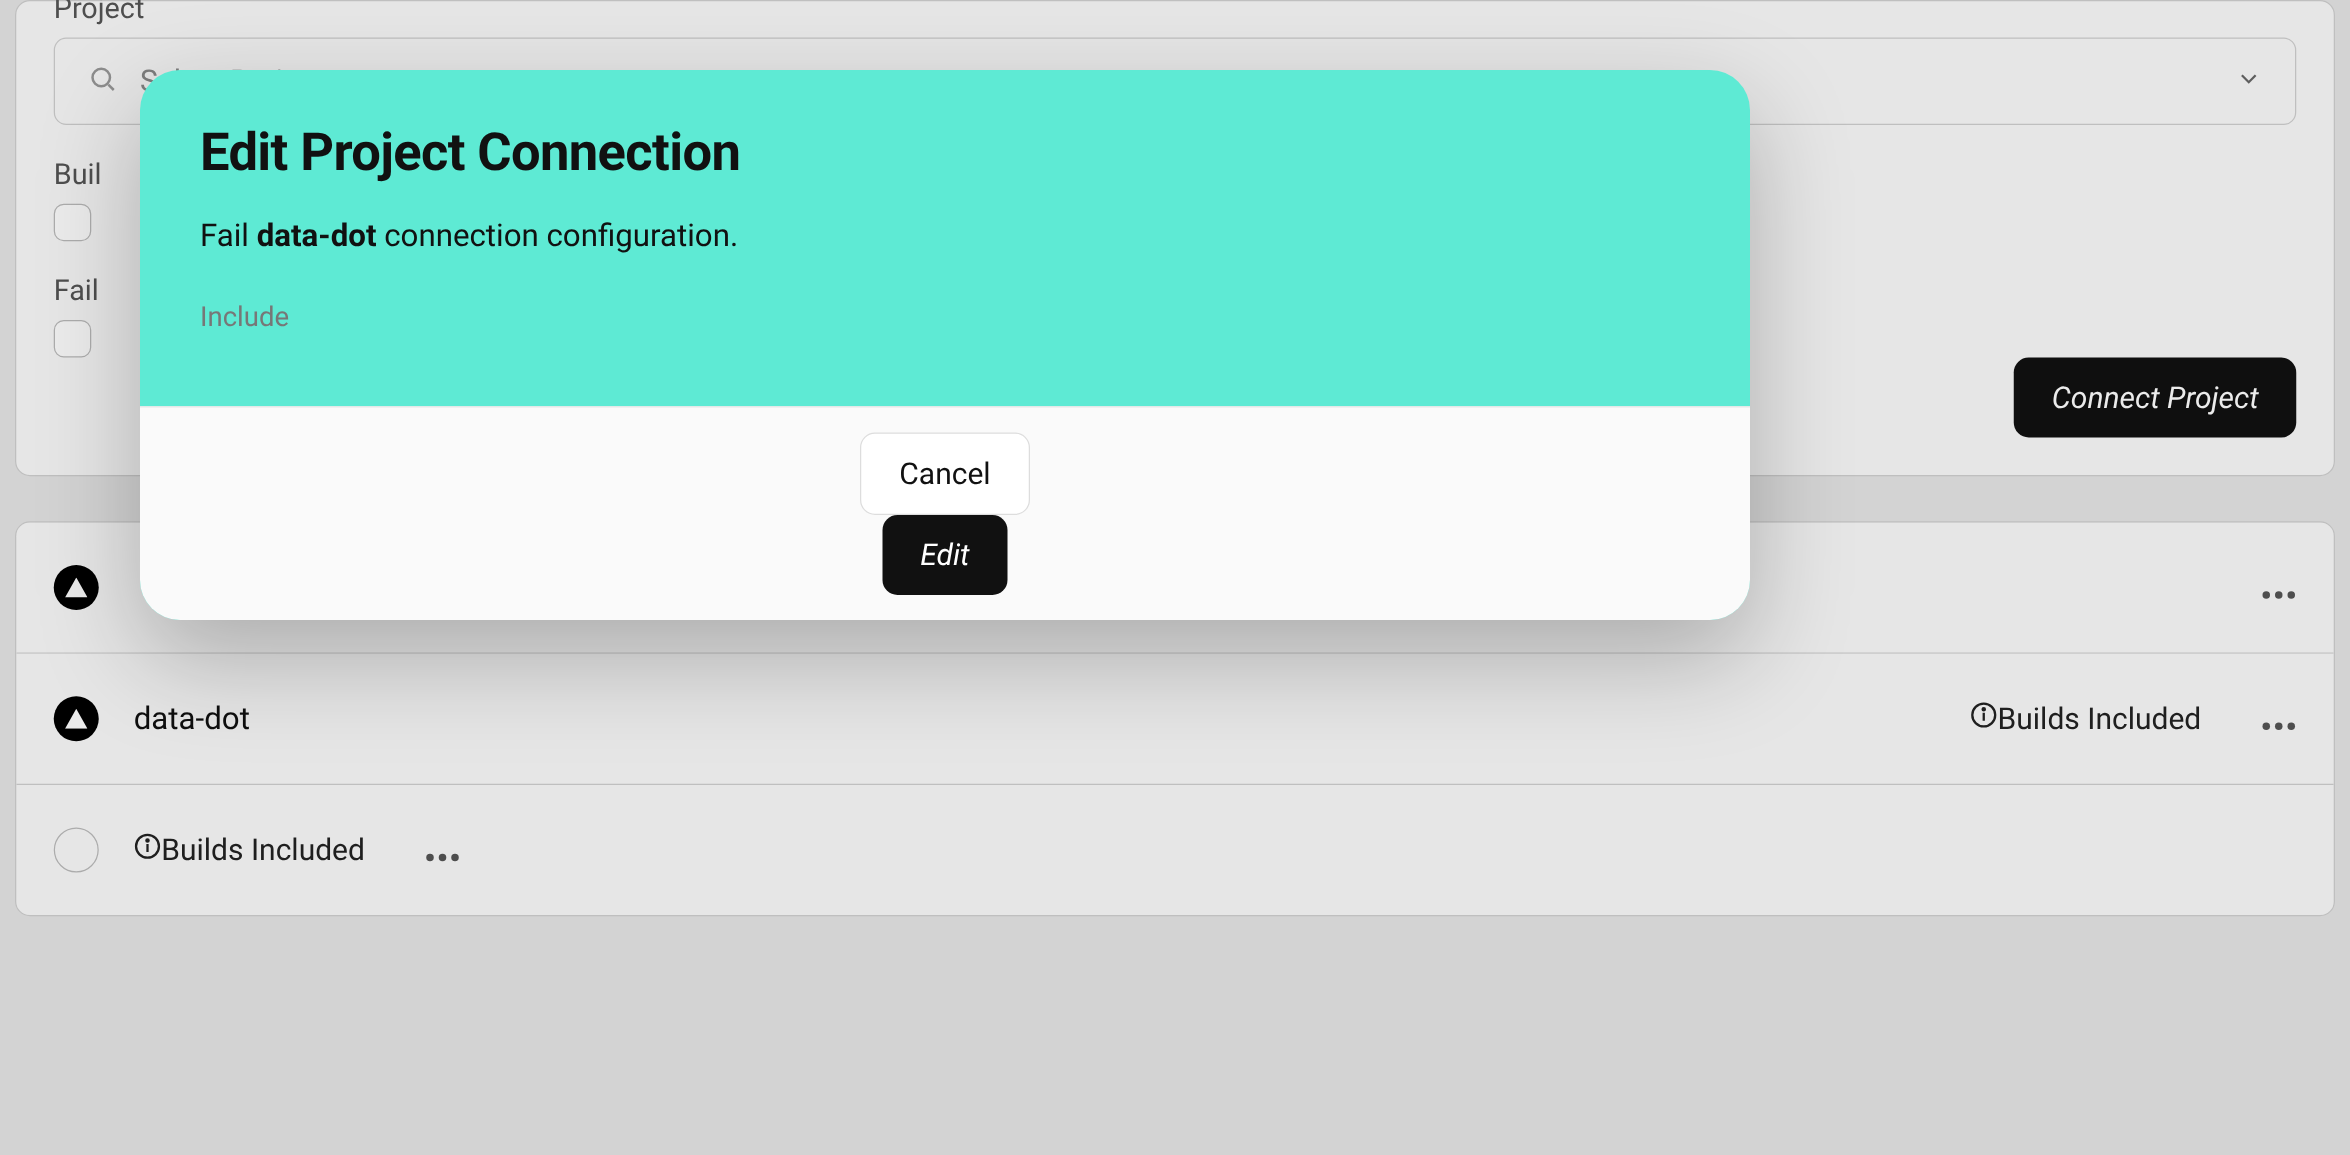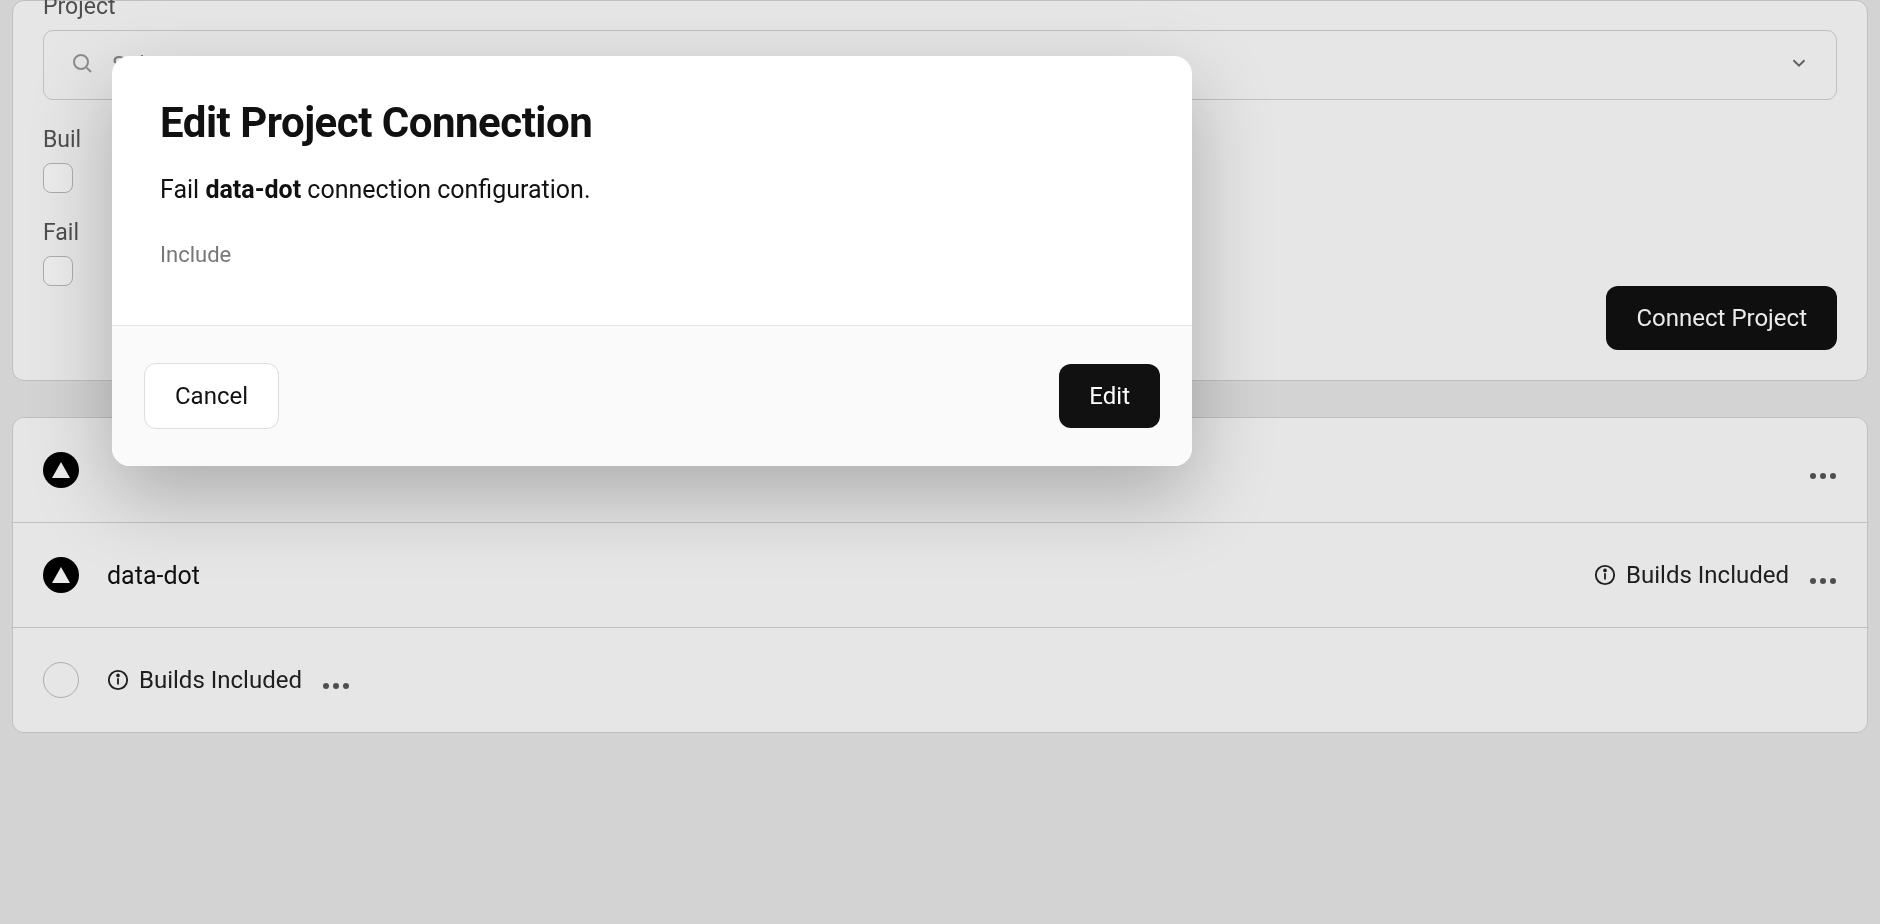--- a/index.html
+++ b/index.html
@@ -63,20 +63,21 @@
       padding: 0 30px 30px 0;
     }
     .btn-primary {
       background: #111;
       color: #fff;
       border: none;
       border-radius: 12px;
       padding: 18px 30px;
       font-size: 24px;
       cursor: pointer;
+      font-style: italic;
     }
     .project-list {
       border: 1px solid #d0d0d0;
       border-radius: 12px;
       overflow: hidden;
     }
     .project-row {
       display: flex;
       align-items: center;
       padding: 34px 30px;
@@ -109,25 +110,24 @@
       margin-right: 28px;
       flex-shrink: 0;
     }
     .project-name {
       font-size: 25px;
       color: #111;
       flex: 1;
     }
     .builds-included {
       display: flex;
-      align-items: center;
-      gap: 10px;
+      align-items: flex-start;
       color: #222;
       font-size: 24px;
-      margin-right: 20px;
+      margin-right: 48px;
     }
     .info-icon {
       display: inline-flex;
     }
     .more-dots {
       color: #555;
       font-size: 28px;
       letter-spacing: 2px;
       cursor: pointer;
     }
@@ -137,23 +137,23 @@
       inset: 0;
       background: rgba(0,0,0,0.08);
       display: flex;
       align-items: flex-start;
       justify-content: flex-start;
     }
     .modal {
       position: absolute;
       top: 56px;
       left: 112px;
-      width: 1080px;
-      background: #ffffff;
-      border-radius: 18px;
+      width: 1288px;
+      background: #5eead4;
+      border-radius: 32px;
       box-shadow: 0 30px 80px rgba(0,0,0,0.25);
       overflow: hidden;
     }
     .modal-body {
       padding: 42px 48px 38px 48px;
     }
     .modal-title {
       font-size: 42px;
       font-weight: 700;
       color: #111;
@@ -190,21 +190,22 @@
     .cb-label {
       font-size: 24px;
       color: #111;
     }
     .modal-footer {
       border-top: 1px solid #e6e6e6;
       background: #fafafa;
       display: flex;
       align-items: center;
       justify-content: space-between;
-      padding: 37px 32px;
+      padding: 20px 32px;
+      flex-direction: column;
     }
     .btn-secondary {
       background: #fff;
       color: #111;
       border: 1px solid #ddd;
       border-radius: 12px;
       padding: 18px 30px;
       font-size: 24px;
       cursor: pointer;
     }

